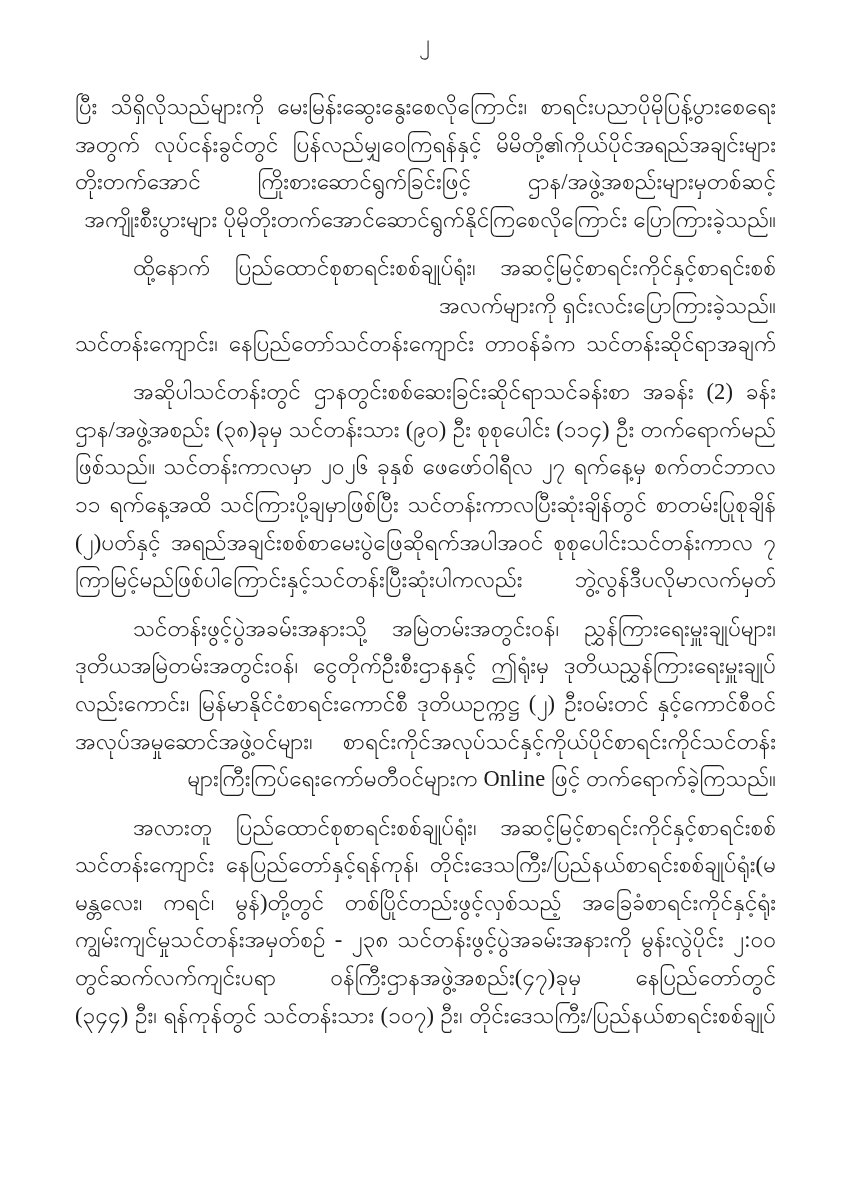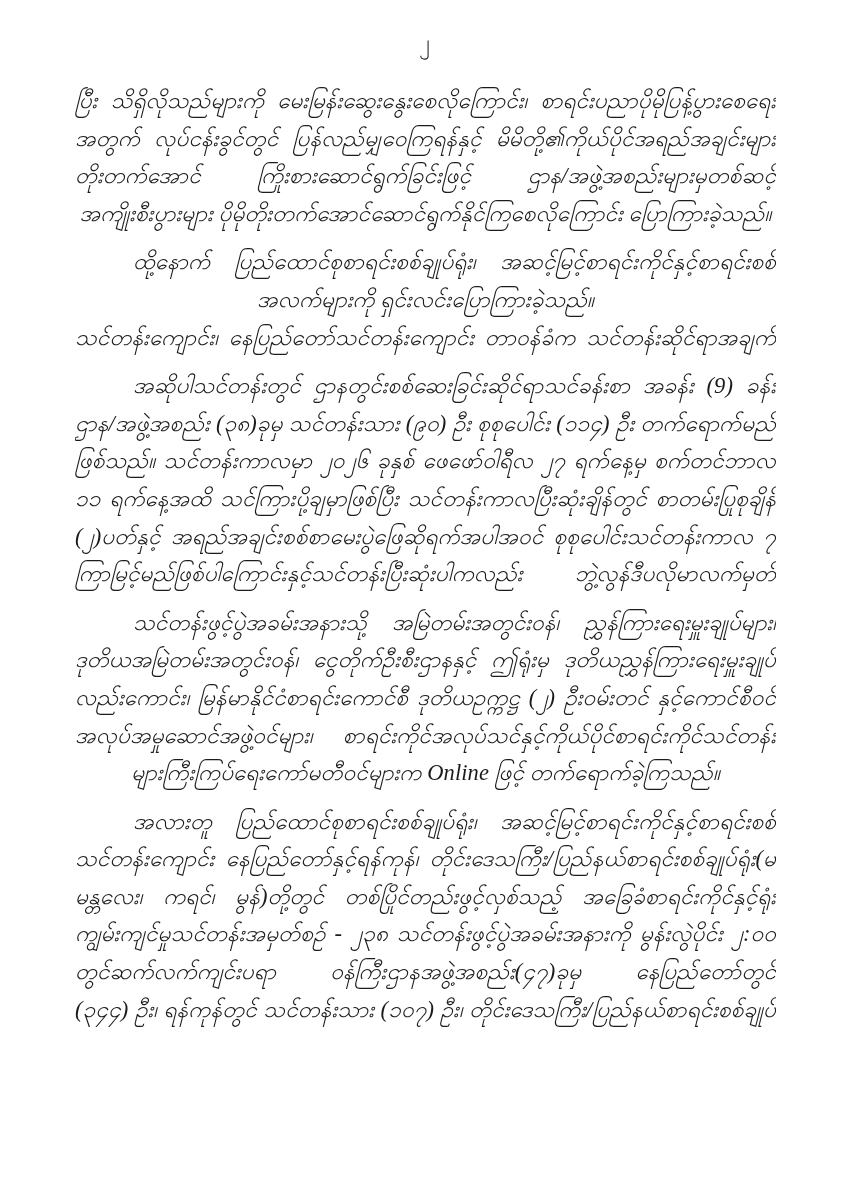--- a/index.html
+++ b/index.html
@@ -22,44 +22,43 @@
     background: #ffffff;
   }
   .page-number {
     height: 34px;
     line-height: 34px;
     text-align: center;
     font-size: 22px;
     color: #2a2a2a;
   }
   .content {
-    margin: 22px auto 0 75px;
+    margin: 28px auto 0 75px;
     width: 701px;
-    font-style: italic;
   }
   .paragraph {
     margin: 0 0 11px 0;
   }
   .line {
     height: 37.6px;
     line-height: 37.6px;
     font-size: 22.5px;
     white-space: nowrap;
     letter-spacing: 0.1px;
   }
   
   .line.full {
     white-space: normal;
     text-align: justify;
     text-align-last: justify;
     overflow: hidden;
   }
   
   .line.last {
-    text-align: center;
+    text-align: right;
   }
   
   .line.indent {
     padding-left: 58px;
   }
 </style>
 </head>
 <body>
 
 <div class="page">
@@ -75,21 +74,21 @@
       <div class="line last">အကျိုးစီးပွားများ ပိုမိုတိုးတက်အောင်ဆောင်ရွက်နိုင်ကြစေလိုကြောင်း ပြောကြားခဲ့သည်။</div>
     </div>
 
     <div class="paragraph">
       <div class="line full indent">ထို့နောက် ပြည်ထောင်စုစာရင်းစစ်ချုပ်ရုံး၊ အဆင့်မြင့်စာရင်းကိုင်နှင့်စာရင်းစစ်</div>
       <div class="line last">အလက်များကို ရှင်းလင်းပြောကြားခဲ့သည်။</div>
       <div class="line full">သင်တန်းကျောင်း၊ နေပြည်တော်သင်တန်းကျောင်း တာဝန်ခံက သင်တန်းဆိုင်ရာအချက်</div>
     </div>
 
     <div class="paragraph">
-      <div class="line full indent">အဆိုပါသင်တန်းတွင် ဌာနတွင်းစစ်ဆေးခြင်းဆိုင်ရာသင်ခန်းစာ အခန်း (9) ခန်း</div>
+      <div class="line full indent">အဆိုပါသင်တန်းတွင် ဌာနတွင်းစစ်ဆေးခြင်းဆိုင်ရာသင်ခန်းစာ အခန်း (2) ခန်း</div>
       <div class="line full">ဌာန/အဖွဲ့အစည်း (၃၈)ခုမှ သင်တန်းသား (၉၀) ဦး စုစုပေါင်း (၁၁၄) ဦး တက်ရောက်မည်</div>
       <div class="line full">ဖြစ်သည်။ သင်တန်းကာလမှာ ၂၀၂၆ ခုနှစ် ဖေဖော်ဝါရီလ ၂၇ ရက်နေ့မှ စက်တင်ဘာလ</div>
       <div class="line full">၁၁ ရက်နေ့အထိ သင်ကြားပို့ချမှာဖြစ်ပြီး သင်တန်းကာလပြီးဆုံးချိန်တွင် စာတမ်းပြုစုချိန်</div>
       <div class="line full">(၂)ပတ်နှင့် အရည်အချင်းစစ်စာမေးပွဲဖြေဆိုရက်အပါအဝင် စုစုပေါင်းသင်တန်းကာလ ၇ လ</div>
       <div class="line full">ကြာမြင့်မည်ဖြစ်ပါကြောင်းနှင့်သင်တန်းပြီးဆုံးပါကလည်း ဘွဲ့လွန်ဒီပလိုမာလက်မှတ်ပေးအပ်</div>
     </div>
 
     <div class="paragraph">
       <div class="line full indent">သင်တန်းဖွင့်ပွဲအခမ်းအနားသို့ အမြဲတမ်းအတွင်းဝန်၊ ညွှန်ကြားရေးမှူးချုပ်များ၊</div>
       <div class="line full">ဒုတိယအမြဲတမ်းအတွင်းဝန်၊ ငွေတိုက်ဦးစီးဌာနနှင့် ဤရုံးမှ ဒုတိယညွှန်ကြားရေးမှူးချုပ်များ</div>

